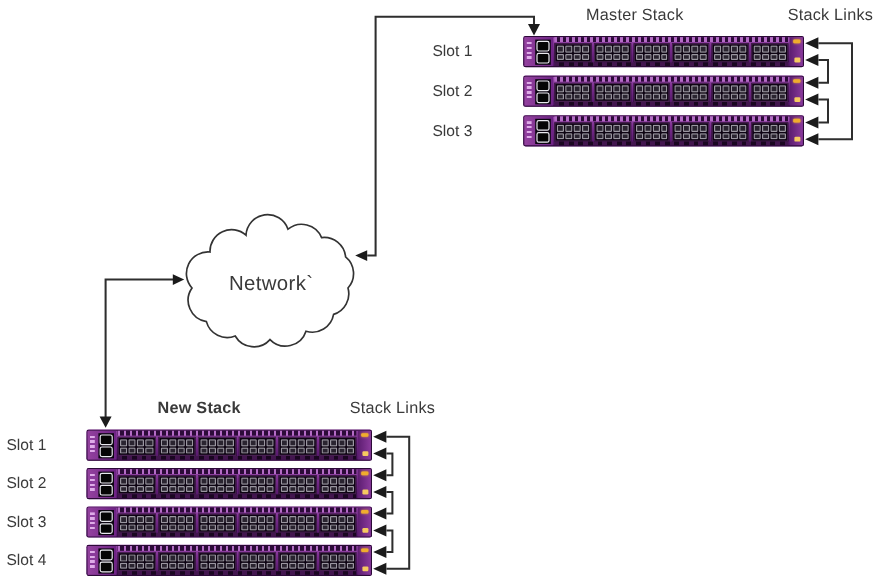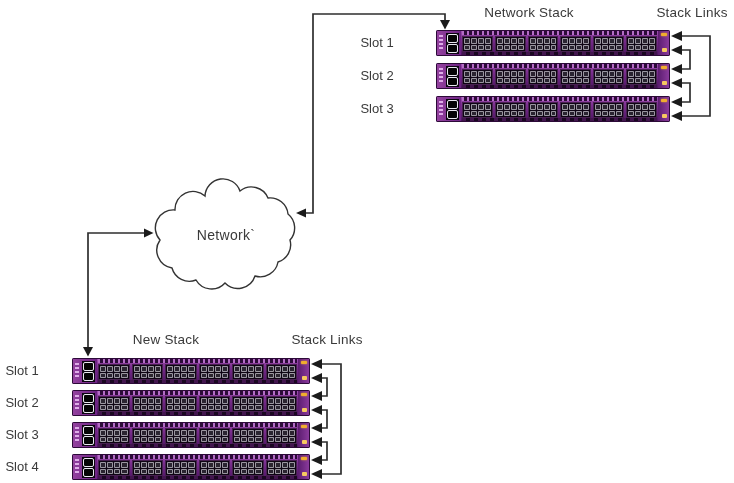--- a/index.html
+++ b/index.html
@@ -7,21 +7,21 @@
     position:relative;width:734px;height:483px;overflow:hidden;background:#ffffff;
     font-family:"Liberation Sans",sans-serif;color:var(--c-text,#3a3a3a);
   }
   .layer{position:absolute;left:0;top:0;width:734px;height:483px;}
   .cloud{fill:#ffffff;stroke:#333333;stroke-width:1.4;}
   .conn-line{fill:none;stroke:var(--c-connector,#2e2e2e);stroke-width:1.7;}
   .arrow-head{fill:#1b1b1b;stroke:none;}
   .link-line{fill:none;stroke:var(--c-connector,#2e2e2e);stroke-width:1.7;}
   .cloud-label{
     position:absolute;transform:translateX(-50%);white-space:nowrap;
-    font-size:14px;letter-spacing:.3px;
+    font-size:17px;letter-spacing:.3px;
   }
   .stack-title,.links-label{
     position:absolute;transform:translateX(-50%);white-space:nowrap;
     font-size:13.5px;letter-spacing:.2px;
   }
   .slot-label{
     position:absolute;width:70px;height:16px;line-height:16px;
     text-align:center;font-size:13px;white-space:nowrap;
   }
   
@@ -103,21 +103,21 @@
           <path class="link-line" d="M 322 378 H 327 V 396 H 322"></path>
           <path class="link-line" d="M 322 410 H 327 V 428 H 322"></path>
           <path class="link-line" d="M 322 442 H 327 V 460 H 322"></path>
         </g>
       </g>
   </svg>
 
   <div class="cloud-label" style="left:226px;top:227px;">Network`</div>
 
   <div id="stacks">
-      <div class="stack-title" style="left: 529px; top: 5px;">Network Stack</div>
+      <div class="stack-title" style="left: 529px; top: 5px;">Master Stack</div>
       <div class="links-label" style="left: 692px; top: 5px;">Stack Links</div>
       <div class="slot-label" style="left: 342px; top: 35px;">Slot 1</div>
       <div class="switch" style="left: 436px; top: 30px; width: 234px; height: 26px;">
         <div class="sw-left">
           <div class="sw-logo"></div>
           <div class="sw-mgmt">
             <div class="sw-mgmt-cell"></div>
             <div class="sw-mgmt-cell"></div>
           </div>
         </div>
@@ -339,21 +339,21 @@
             <div class="sw-cage"></div>
             <div class="sw-cage"></div>
           </div>
         </div>
         <div class="sw-bottomticks"></div>
         <div class="sw-right">
           <div class="sw-led-top"></div>
           <div class="sw-led-bot"></div>
         </div>
       </div>
-      <div class="stack-title" style="left: 166px; top: 332px;">New Stack</div>
+      <div class="stack-title" style="left: 166px; top: 332px; font-weight: bold;">New Stack</div>
       <div class="links-label" style="left: 327px; top: 332px;">Stack Links</div>
       <div class="slot-label" style="left: -13px; top: 363px;">Slot 1</div>
       <div class="switch" style="left: 72px; top: 358px; width: 238px; height: 26px;">
         <div class="sw-left">
           <div class="sw-logo"></div>
           <div class="sw-mgmt">
             <div class="sw-mgmt-cell"></div>
             <div class="sw-mgmt-cell"></div>
           </div>
         </div>

